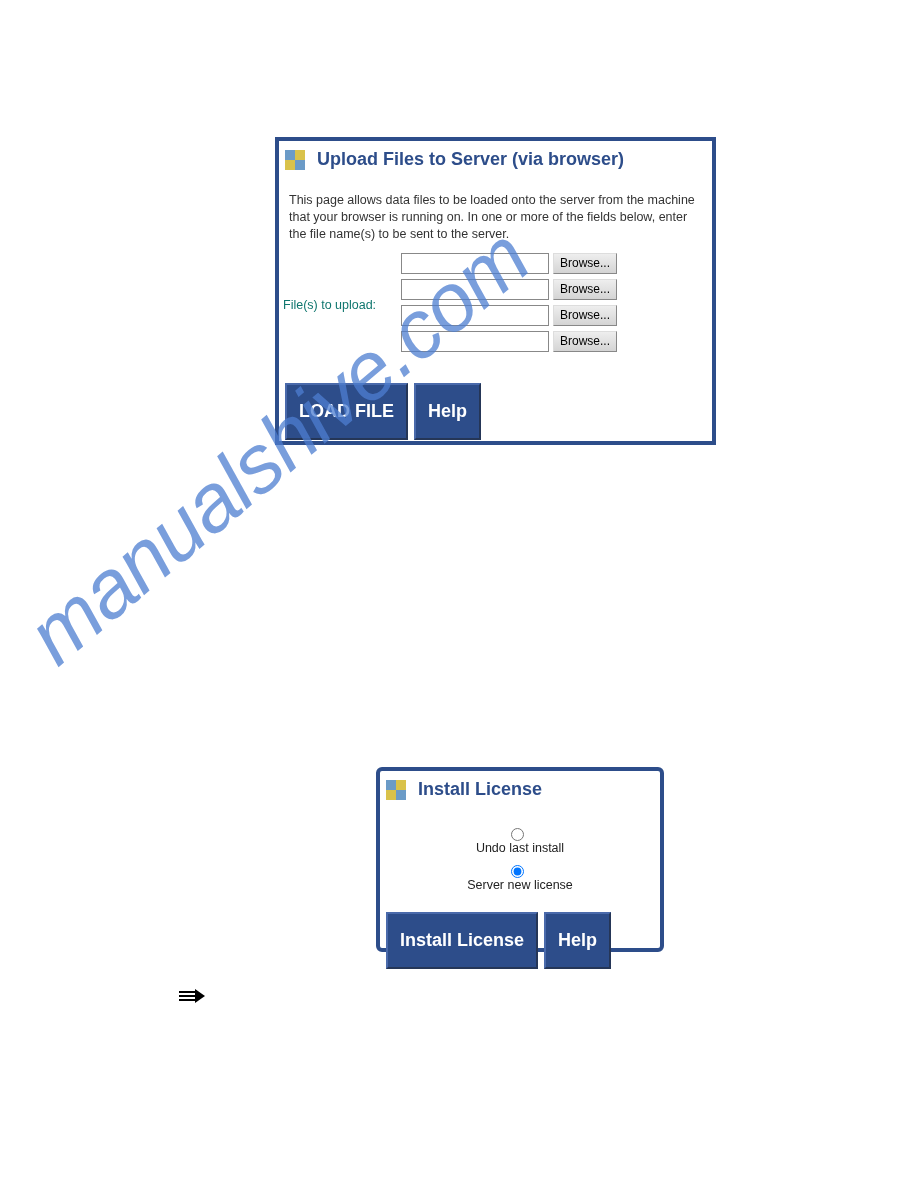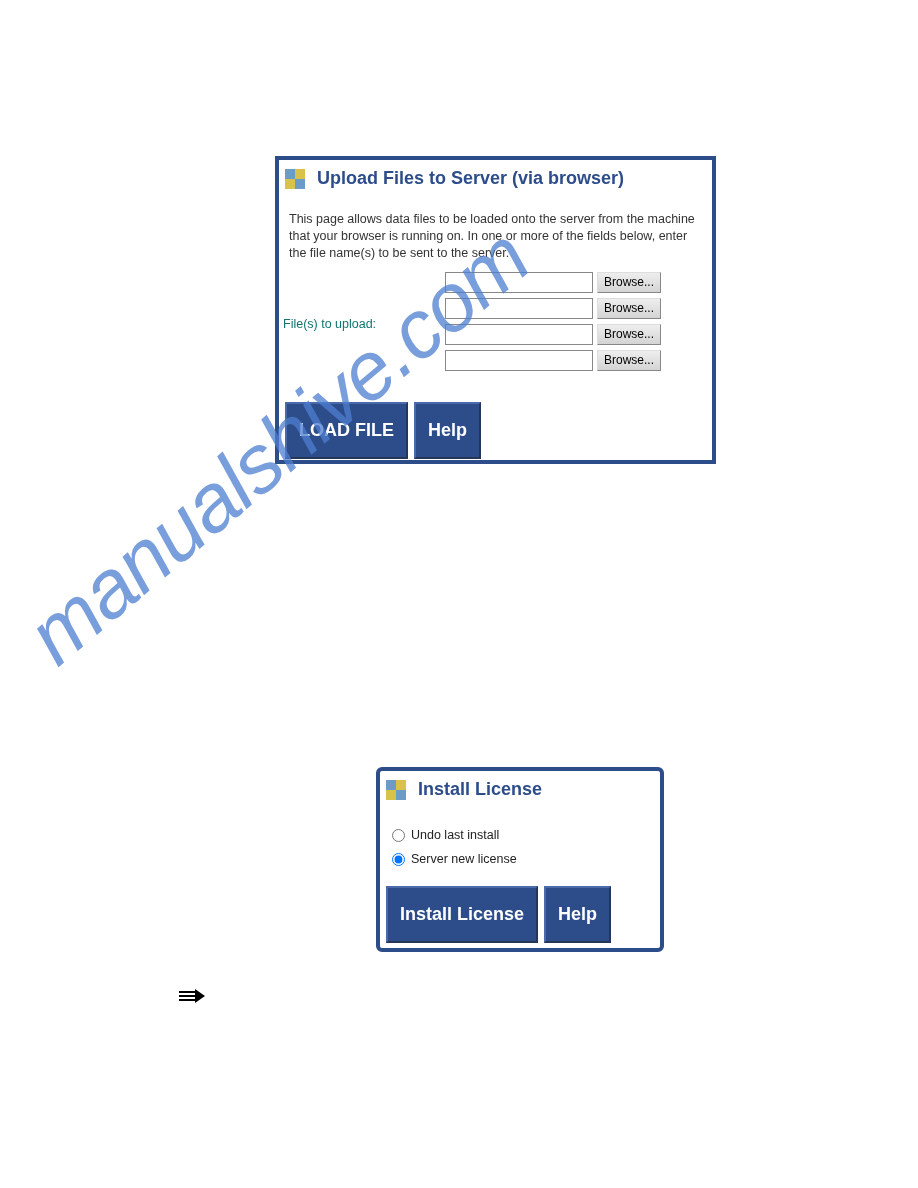--- a/index.html
+++ b/index.html
@@ -25,21 +25,21 @@
     z-index: 10;
     letter-spacing: -1px;
   }
   .panel {
     position: absolute;
     border: 4px solid #2d4d8a;
     background: #ffffff;
   }
   .panel-upload {
     left: 275px;
-    top: 156px;
+    top: 137px;
     width: 441px;
     height: 308px;
   }
   .panel-license {
     left: 376px;
     top: 767px;
     width: 288px;
     height: 185px;
     border-radius: 6px;
   }
@@ -74,21 +74,21 @@
     display: flex;
     padding: 6px 10px 0 4px;
     align-items: center;
   }
   .form-label {
     font-size: 12.5px;
     color: #0f766e;
     width: 118px;
     flex-shrink: 0;
   }
-  .rows { flex: 1; margin-left: 44px; }
+  .rows { flex: 1; }
   .row {
     display: flex;
     align-items: center;
     margin-bottom: 5px;
   }
   .file-input {
     width: 148px;
     height: 21px;
     border: 1px solid #888;
     background: #fff;
@@ -121,20 +121,21 @@
     padding: 16px 12px;
     cursor: pointer;
   }
   .radio-group {
     padding: 18px 12px 0 12px;
   }
   .radio-row {
     display: flex;
     align-items: center;
     margin-bottom: 10px;
+    flex-direction: column;
   }
   .radio-row input { margin-right: 6px; }
   .radio-row label { font-size: 12.5px; color: #222; }
   .arrow-icon {
     position: absolute;
     left: 179px;
     top: 985px;
     font-size: 20px;
     color: #000;
     font-weight: bold;

